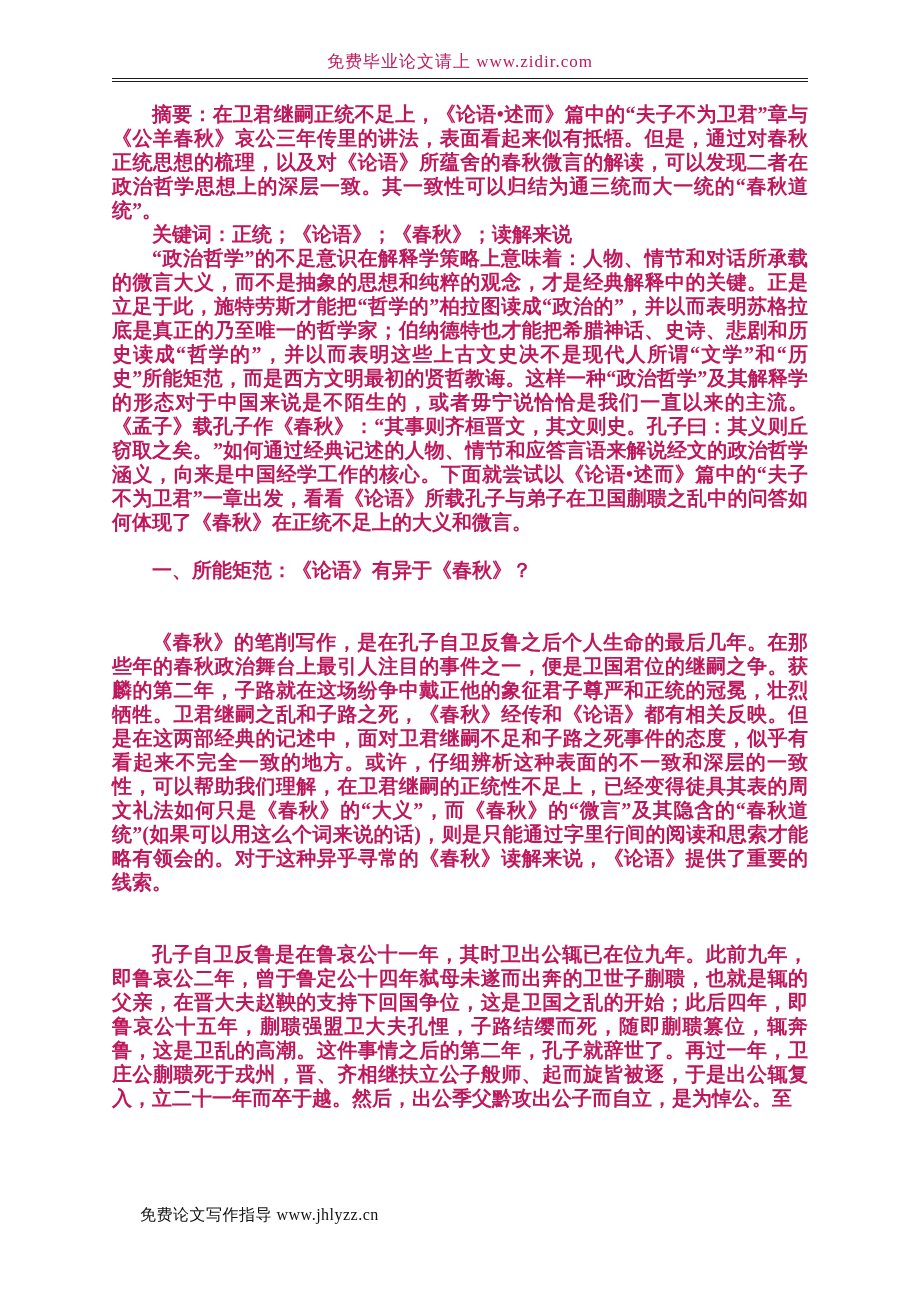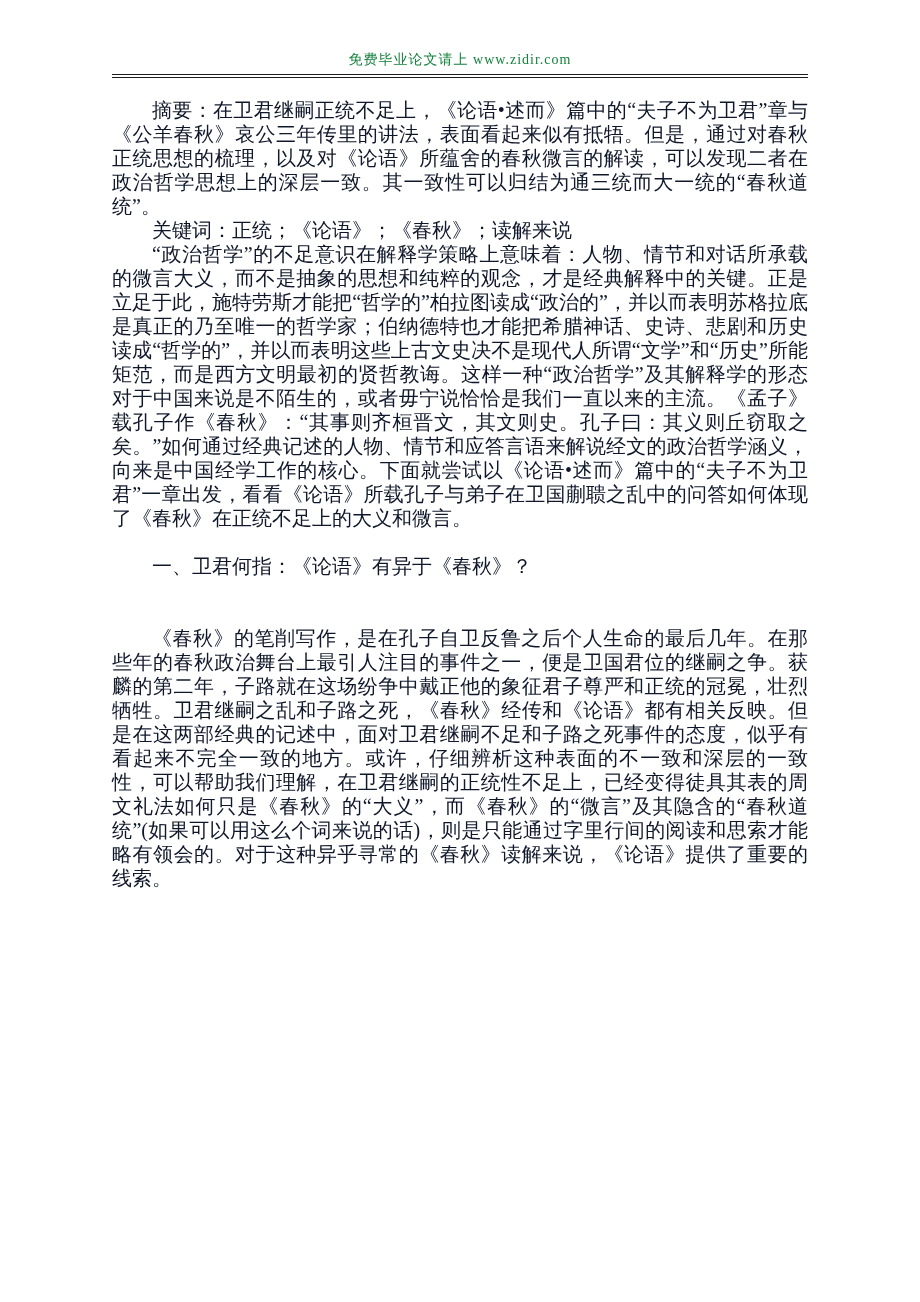--- a/index.html
+++ b/index.html
@@ -13,23 +13,23 @@
     background: #ffffff;
     color: #1a1a1a;
     overflow: hidden;
   }
   .page-header {
     margin: 0 112px;
     padding-top: 50px;
     text-align: center;
   }
   .header-text {
-    font-size: 14px;
+    font-size: 17px;
     letter-spacing: 1px;
-    color: #15803d;
+    color: #be185d;
   }
   .header-divider {
     margin: 5px 112px 0;
     height: 0;
     border-bottom: 4px double #1c1c1c;
   }
   .page-title {
     margin: 24px 112px 0;
     text-align: center;
     font-family: "Liberation Sans", "DejaVu Sans", sans-serif;
@@ -37,21 +37,22 @@
     font-size: 36px;
     line-height: 52px;
     letter-spacing: 1px;
     color: #000;
   }
   .content {
     margin: 0 112px;
     font-size: 20px;
     line-height: 24px;
     text-align: justify;
-    color: #0f172a;
+    color: #be185d;
+    font-weight: bold;
   }
   .abstract { margin-top: 20px; text-indent: 2em; }
   .keywords { text-indent: 2em; }
   .intro { text-indent: 2em; }
   .section-heading { margin: 24px 0; text-indent: 2em; }
   .para { text-indent: 2em; margin-top: 48px; }
   .page-footer {
     position: absolute;
     left: 140px;
     top: 1205px;
@@ -68,18 +69,22 @@
   <div class="page-header">
     <span class="header-text">免费毕业论文请上 www.zidir.com</span>
   </div>
   <div class="header-divider"></div>
 
 
   <div class="content">
     <p class="abstract">摘要：在卫君继嗣正统不足上，《论语•述而》篇中的“夫子不为卫君”章与《公羊春秋》哀公三年传里的讲法，表面看起来似有抵牾。但是，通过对春秋正统思想的梳理，以及对《论语》所蕴舍的春秋微言的解读，可以发现二者在政治哲学思想上的深层一致。其一致性可以归结为通三统而大一统的“春秋道统”。</p>
     <p class="keywords">关键词：正统；《论语》；《春秋》；读解来说</p>
     <p class="intro">“政治哲学”的不足意识在解释学策略上意味着：人物、情节和对话所承载的微言大义，而不是抽象的思想和纯粹的观念，才是经典解释中的关键。正是立足于此，施特劳斯才能把“哲学的”柏拉图读成“政治的”，并以而表明苏格拉底是真正的乃至唯一的哲学家；伯纳德特也才能把希腊神话、史诗、悲剧和历史读成“哲学的”，并以而表明这些上古文史决不是现代人所谓“文学”和“历史”所能矩范，而是西方文明最初的贤哲教诲。这样一种“政治哲学”及其解释学的形态对于中国来说是不陌生的，或者毋宁说恰恰是我们一直以来的主流。《孟子》载孔子作《春秋》：“其事则齐桓晋文，其文则史。孔子曰：其义则丘窃取之矣。”如何通过经典记述的人物、情节和应答言语来解说经文的政治哲学涵义，向来是中国经学工作的核心。下面就尝试以《论语•述而》篇中的“夫子不为卫君”一章出发，看看《论语》所载孔子与弟子在卫国蒯聩之乱中的问答如何体现了《春秋》在正统不足上的大义和微言。</p>
-    <p class="section-heading">一、卫君何指：《论语》有异于《春秋》？</p>
+    <p class="section-heading">一、所能矩范：《论语》有异于《春秋》？</p>
     <p class="para">《春秋》的笔削写作，是在孔子自卫反鲁之后个人生命的最后几年。在那些年的春秋政治舞台上最引人注目的事件之一，便是卫国君位的继嗣之争。获麟的第二年，子路就在这场纷争中戴正他的象征君子尊严和正统的冠冕，壮烈牺牲。卫君继嗣之乱和子路之死，《春秋》经传和《论语》都有相关反映。但是在这两部经典的记述中，面对卫君继嗣不足和子路之死事件的态度，似乎有看起来不完全一致的地方。或许，仔细辨析这种表面的不一致和深层的一致性，可以帮助我们理解，在卫君继嗣的正统性不足上，已经变得徒具其表的周文礼法如何只是《春秋》的“大义”，而《春秋》的“微言”及其隐含的“春秋道统”(如果可以用这么个词来说的话)，则是只能通过字里行间的阅读和思索才能略有领会的。对于这种异乎寻常的《春秋》读解来说，《论语》提供了重要的线索。</p>
+    <p class="para">孔子自卫反鲁是在鲁哀公十一年，其时卫出公辄已在位九年。此前九年，即鲁哀公二年，曾于鲁定公十四年弑母未遂而出奔的卫世子蒯聩，也就是辄的父亲，在晋大夫赵鞅的支持下回国争位，这是卫国之乱的开始；此后四年，即鲁哀公十五年，蒯聩强盟卫大夫孔悝，子路结缨而死，随即蒯聩篡位，辄奔鲁，这是卫乱的高潮。这件事情之后的第二年，孔子就辞世了。再过一年，卫庄公蒯聩死于戎州，晋、齐相继扶立公子般师、起而旋皆被逐，于是出公辄复入，立二十一年而卒于越。然后，出公季父黔攻出公子而自立，是为悼公。至</p>
   </div>
 
+  <div class="page-footer">
+    <span class="footer-text">免费论文写作指导 www.jhlyzz.cn</span>
+  </div>
 
 </div>
 
 </body></html>

